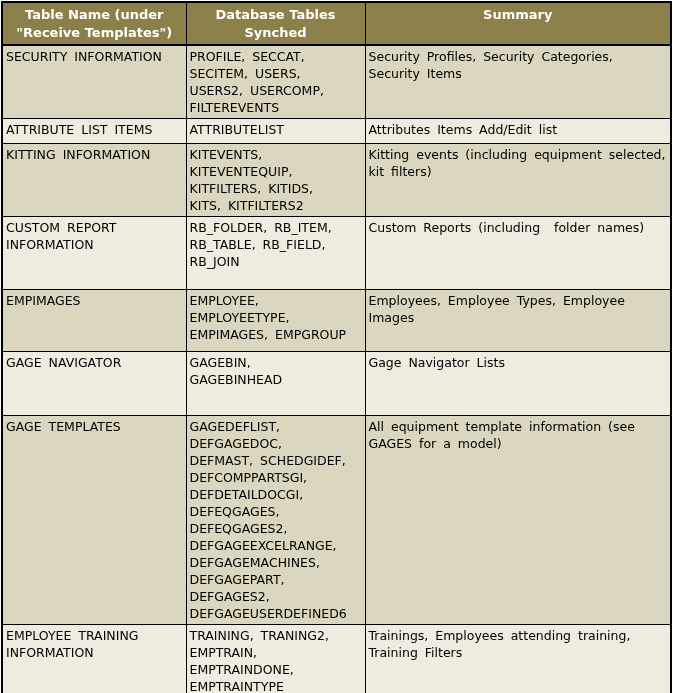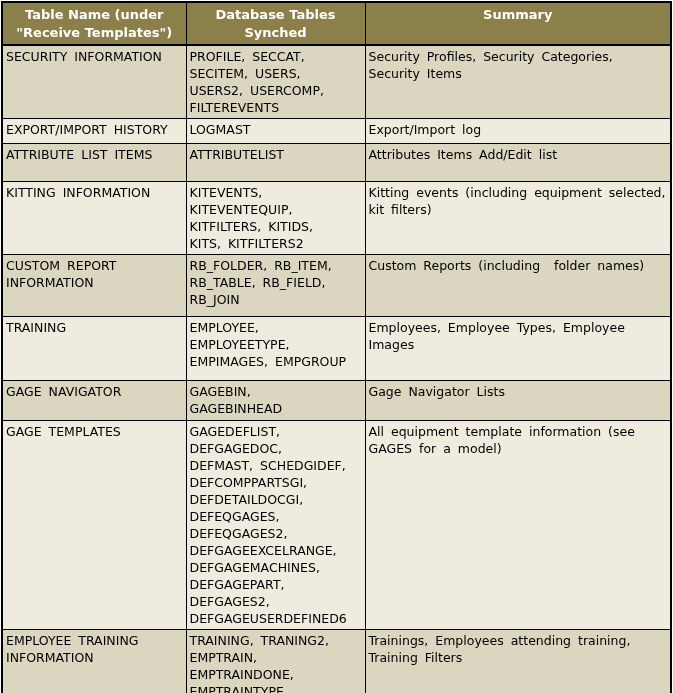--- a/index.html
+++ b/index.html
@@ -87,25 +87,20 @@
       <tr>
         <td>SECURITY INFORMATION</td>
         <td>PROFILE, SECCAT,
 SECITEM, USERS,
 USERS2, USERCOMP,
 FILTEREVENTS</td>
         <td>Security Profiles, Security Categories,
 Security Items</td>
       </tr>
       <tr>
-        <td>EXPORT/IMPORT HISTORY</td>
-        <td>LOGMAST</td>
-        <td>Export/Import log</td>
-      </tr>
-      <tr>
         <td>ATTRIBUTE LIST ITEMS</td>
         <td>ATTRIBUTELIST</td>
         <td>Attributes Items Add/Edit list</td>
       </tr>
       <tr>
         <td>KITTING INFORMATION</td>
         <td>KITEVENTS,
 KITEVENTEQUIP,
 KITFILTERS, KITIDS,
 KITS, KITFILTERS2</td>
@@ -114,21 +109,21 @@
       </tr>
       <tr>
         <td>CUSTOM REPORT
 INFORMATION</td>
         <td>RB_FOLDER, RB_ITEM,
 RB_TABLE, RB_FIELD,
 RB_JOIN</td>
         <td>Custom Reports (including  folder names)</td>
       </tr>
       <tr>
-        <td>TRAINING</td>
+        <td>EMPIMAGES</td>
         <td>EMPLOYEE,
 EMPLOYEETYPE,
 EMPIMAGES, EMPGROUP</td>
         <td>Employees, Employee Types, Employee
 Images</td>
       </tr>
       <tr>
         <td>GAGE NAVIGATOR</td>
         <td>GAGEBIN,
 GAGEBINHEAD</td>

